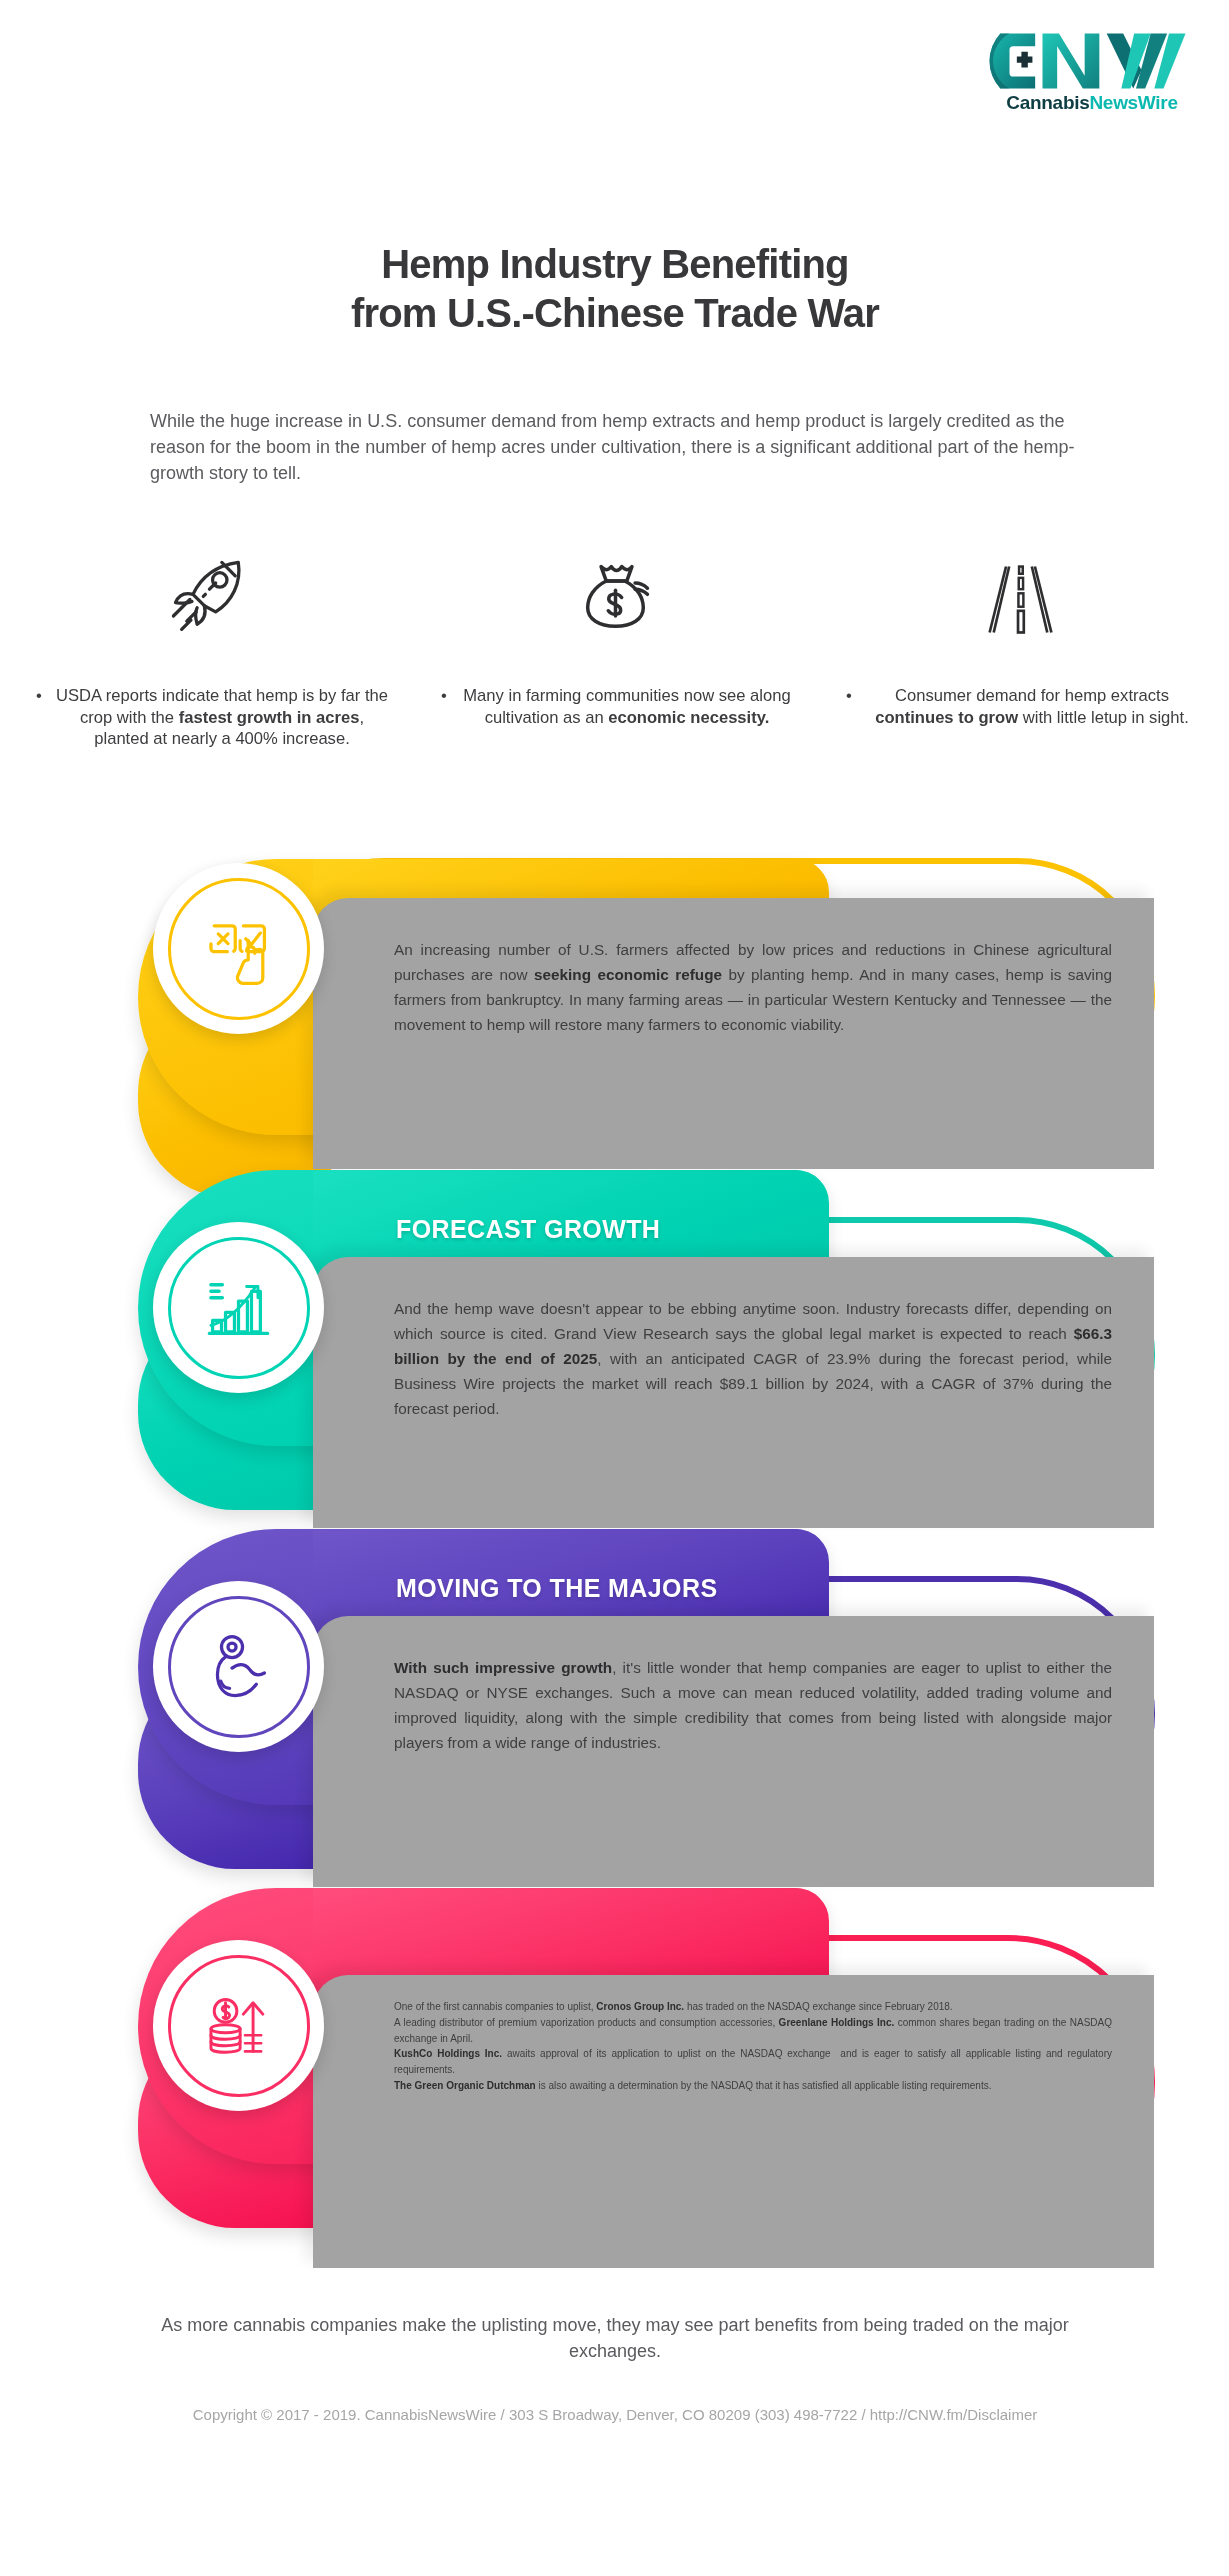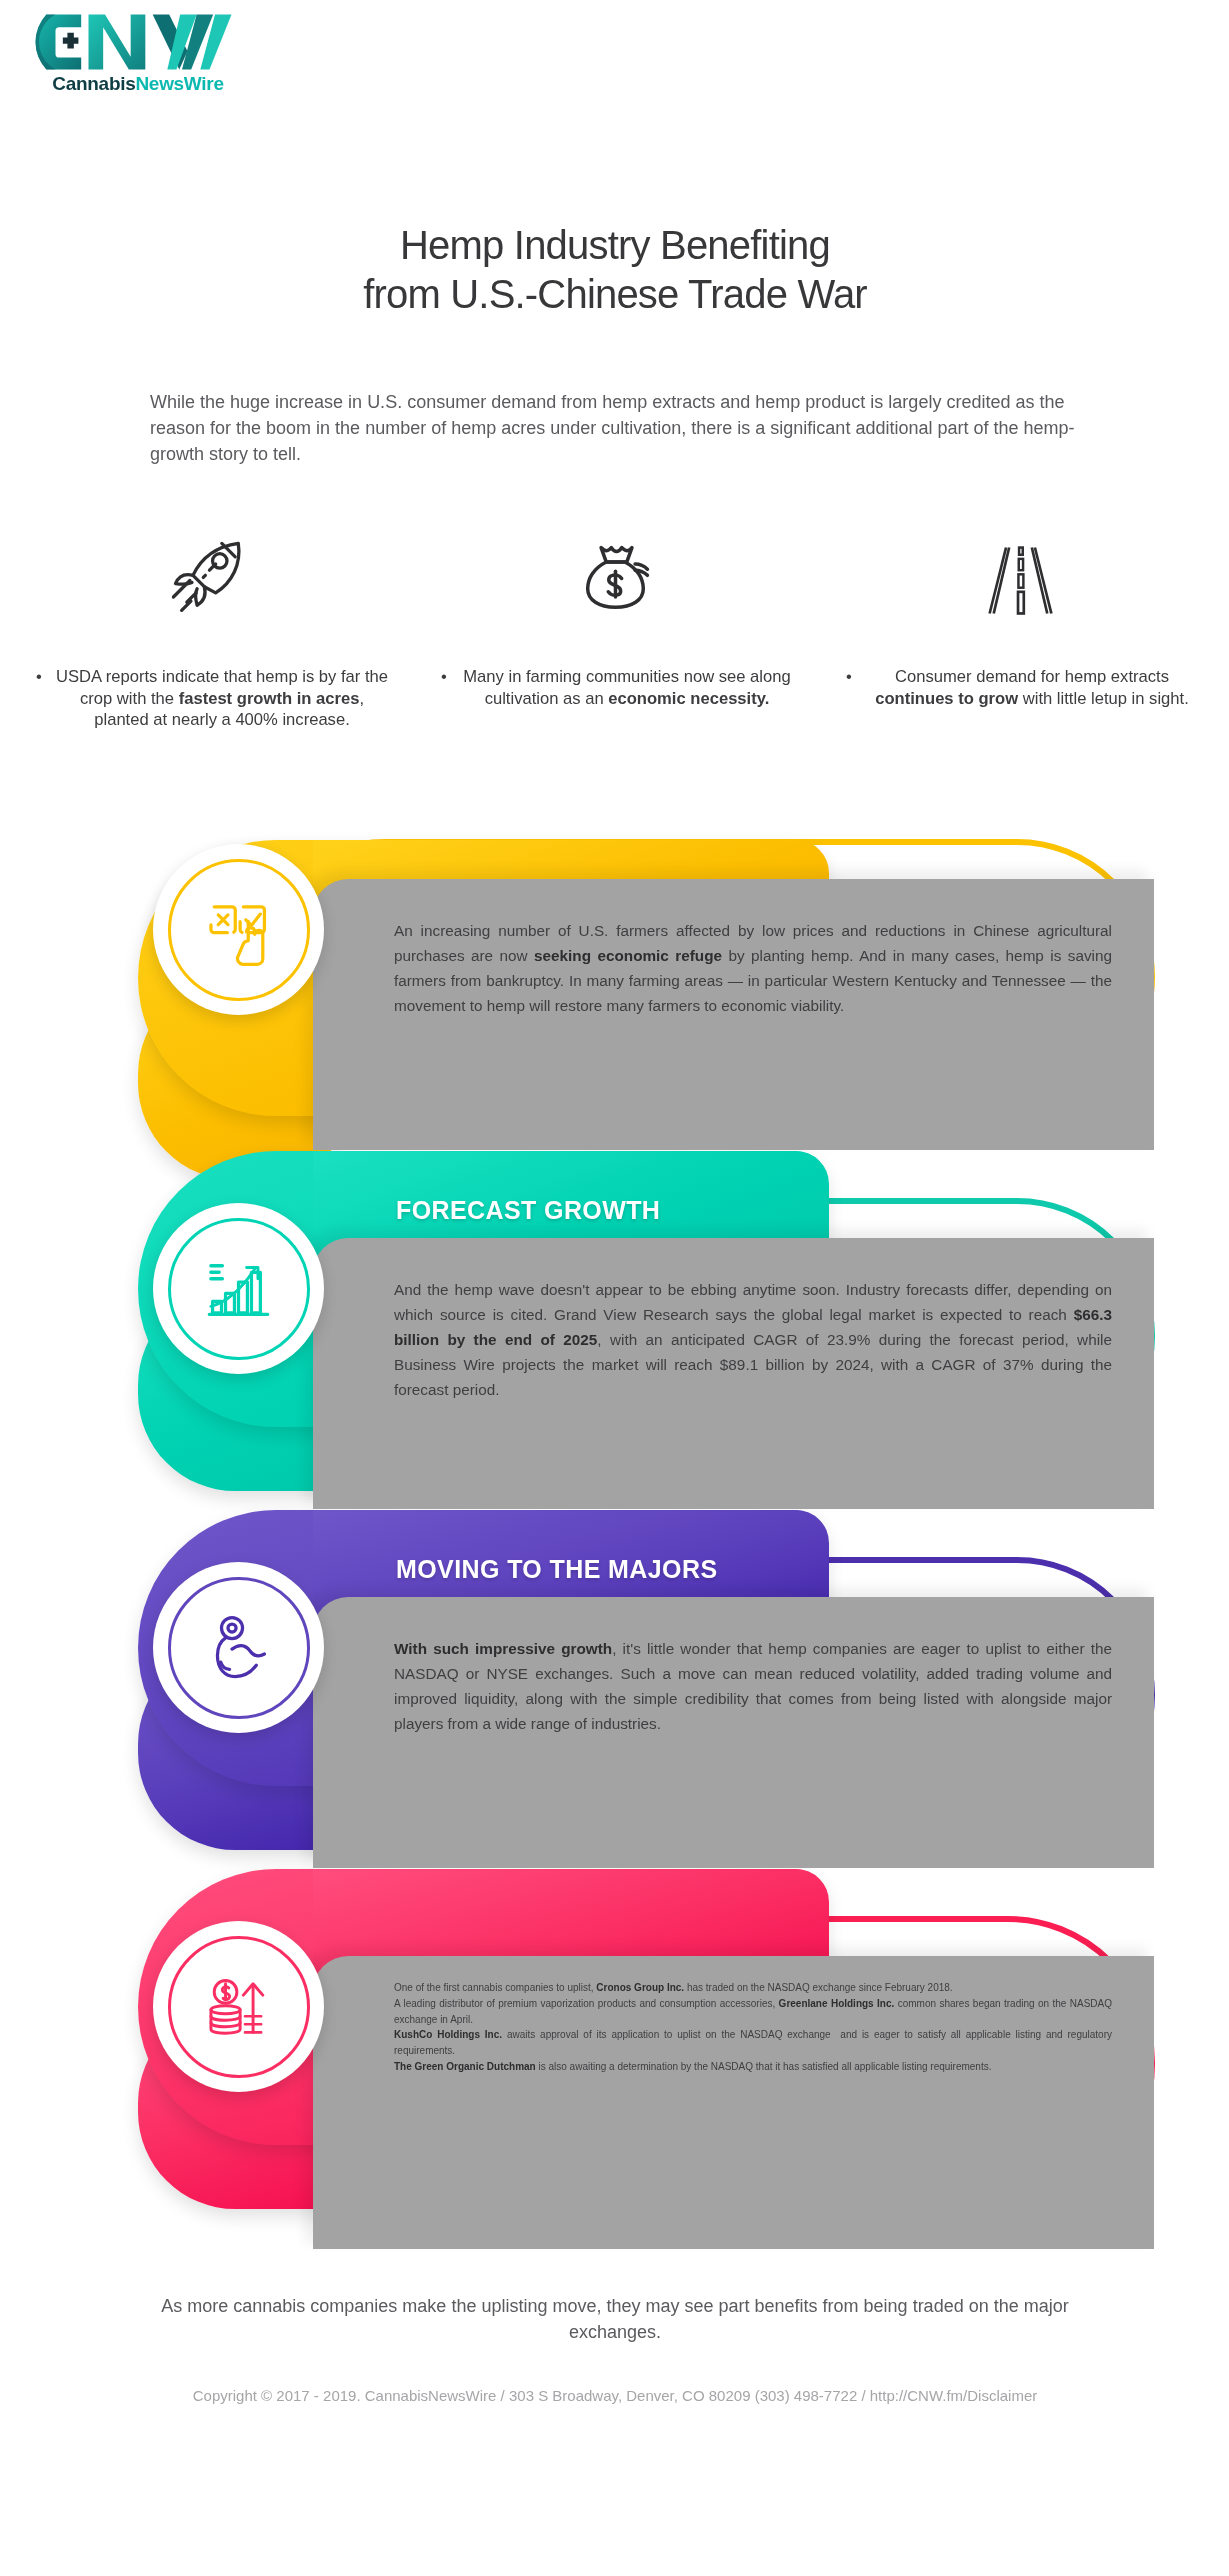--- a/index.html
+++ b/index.html
@@ -4,40 +4,40 @@
 <style>
   * { box-sizing: border-box; margin: 0; padding: 0; }
   html, body {
     width: 1230px;
     background: #ffffff;
     font-family: "Liberation Sans", sans-serif;
   }
   body { width: 1230px; height: 2576px; position: relative; overflow: hidden; }
 
   
-  .logo-wrap { width: 100%; padding-top: 9px; display: flex; justify-content: flex-start; }
+  .logo-wrap { width: 100%; padding-top: 28px; display: flex; justify-content: flex-end; }
   .logo { width: 276px; height: 92px; position: relative; }
   .logo-mark { width: 276px; height: 66px; display: block; }
   .logo-word {
     text-align: center;
     font-size: 19px;
     font-weight: bold;
     letter-spacing: -0.3px;
     margin-top: -1.8px;
   }
   .lw-a { color: #0f3d44; }
   .lw-b { color: #0cb9b0; }
 
   
   .title {
     margin-top: 120px;
     text-align: center;
     color: #38383a;
     font-size: 40px;
-    font-weight: normal;
+    font-weight: bold;
     line-height: 1.22;
     letter-spacing: -0.8px;
   }
 
   
   .intro {
     margin: 70px auto 0;
     width: 930px;
     color: #5b5b5f;
     font-size: 18px;

